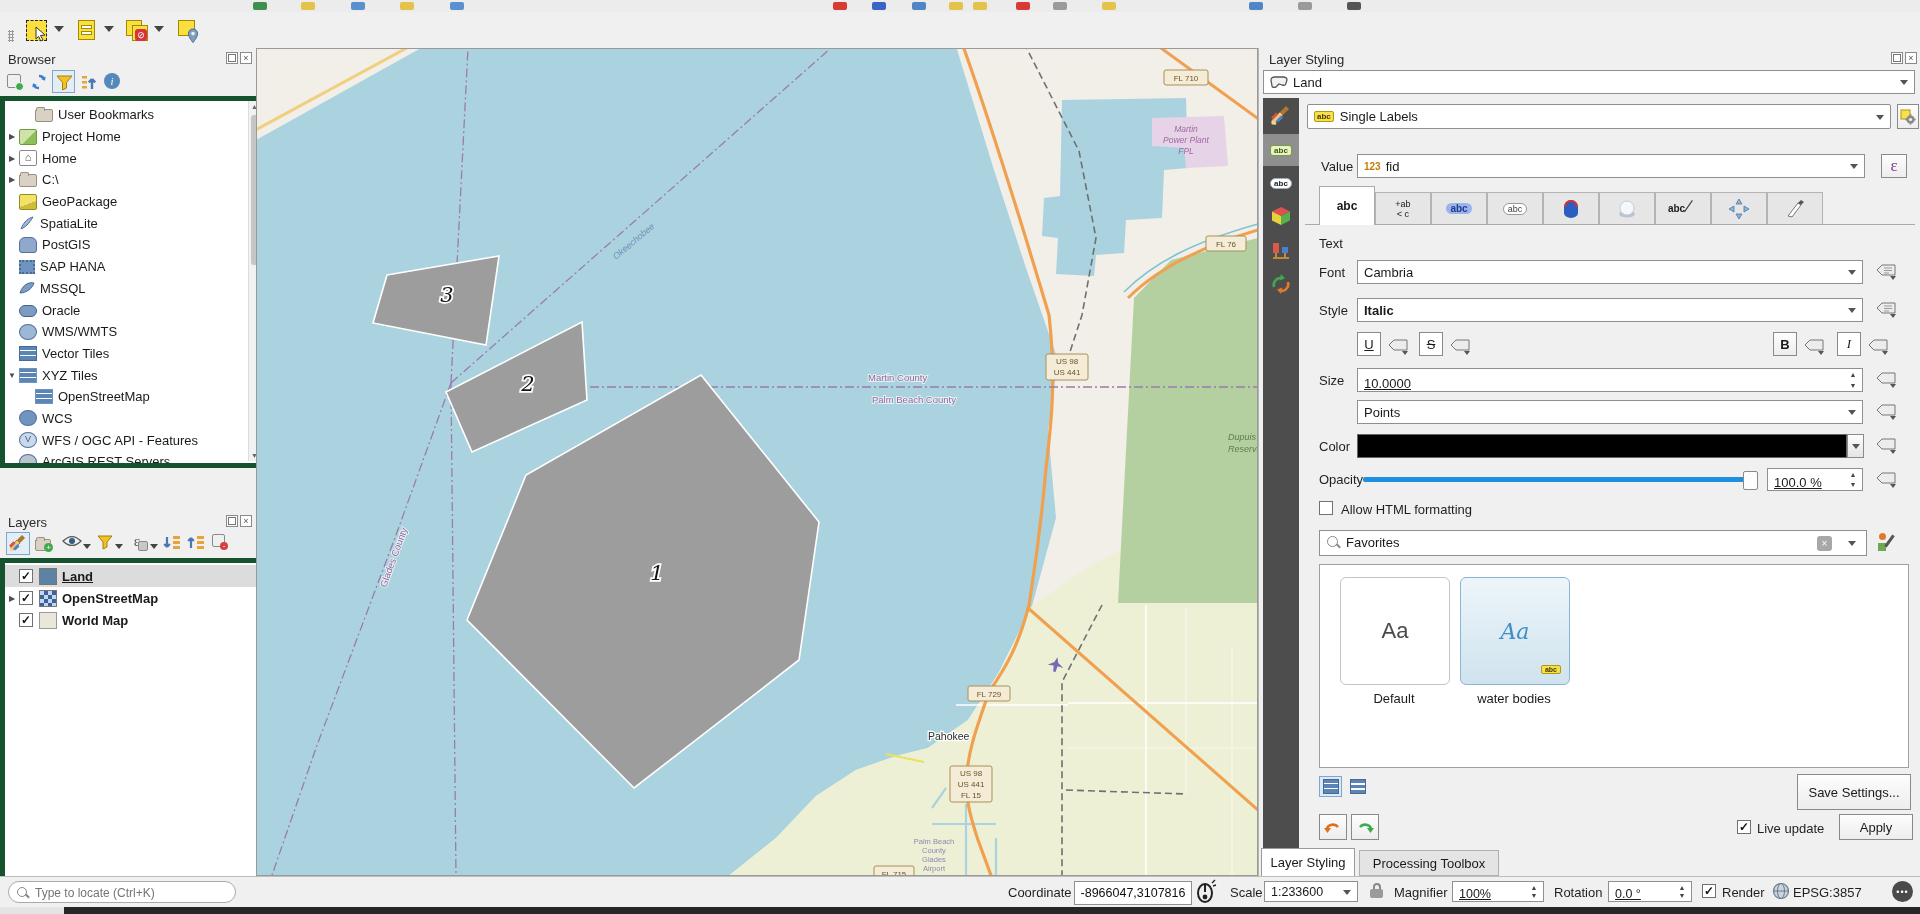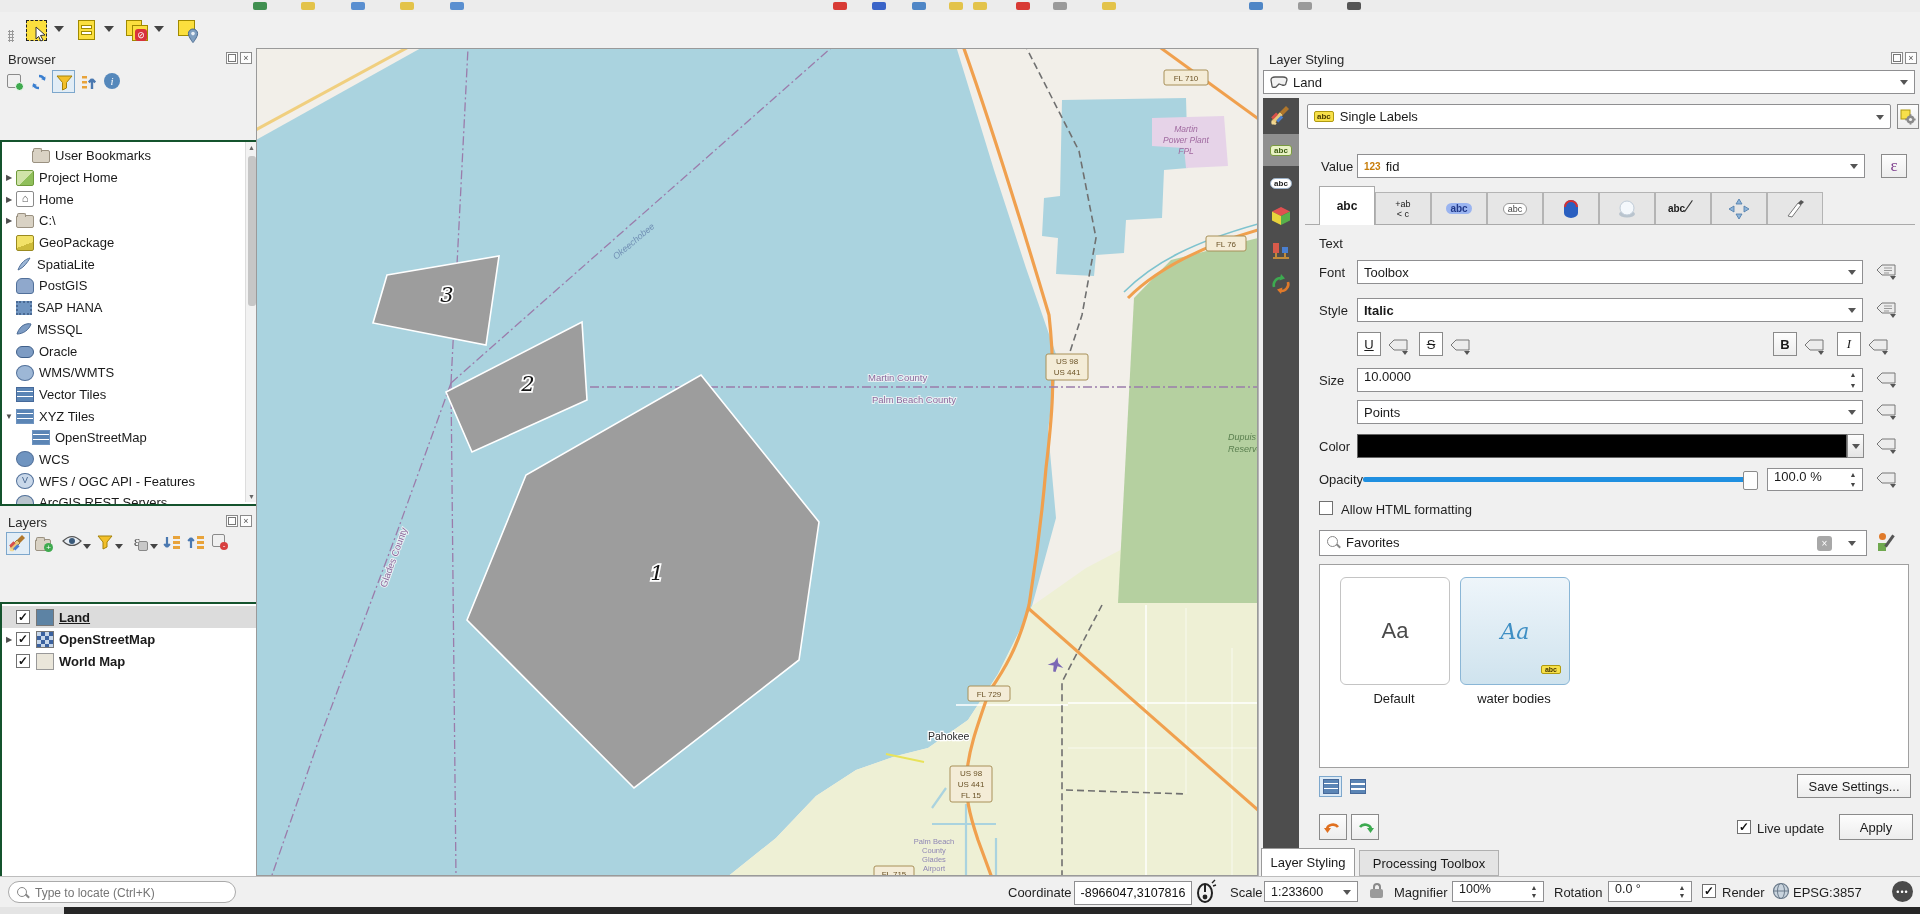--- a/index.html
+++ b/index.html
@@ -1,38 +1,38 @@
 <!DOCTYPE html>
 <html><head>
 <meta charset="utf-8">
 <style>
   html,body{margin:0;padding:0;background:#d0d0d0;}
   #app{position:relative;width:1920px;height:914px;background:#f0f0f0;font-family:"Liberation Sans",sans-serif;font-size:13px;color:#1a1a1a;overflow:hidden;}
   .abs{position:absolute;}
   .panel{position:absolute;background:#f0f0f0;}
   .ptitle{font-size:13px;color:#2b2b2b;}
   .winbtn{width:12px;height:12px;border:1px solid #8a8a8a;background:#fdfdfd;display:inline-flex;align-items:center;justify-content:center;font-size:9px;color:#555;box-sizing:border-box;}
-  .tree{position:absolute;background:#ffffff;border:2px solid #14532d;overflow:hidden;margin-top:44px;}
+  .tree{position:absolute;background:#ffffff;border:5px solid #14532d;overflow:hidden;}
   .brow{height:21.7px;display:flex;align-items:center;white-space:nowrap;}
   .brow .arr{width:14px;text-align:center;font-size:8px;color:#4d4d4d;flex:0 0 14px;}
   .brow .sp{flex:0 0 14px;}
   .tico{width:16px;height:14px;margin-right:5px;flex:0 0 16px;position:relative;display:inline-block;}
   .blbl{font-size:13px;}
   .fold{background:#d9d2c4;border:1px solid #9a9181;border-radius:2px;height:11px;margin-top:2px;}
   .fold::before{content:"";position:absolute;left:0;top:-3px;width:7px;height:3px;background:#d9d2c4;border:1px solid #9a9181;border-bottom:none;border-radius:2px 2px 0 0;}
   .gico{border-radius:50%;border:1px solid #51709a;background:#9db7d6;}
   .grid{background-image:repeating-linear-gradient(0deg,#5b85b5 0 4px,#fff 4px 5px),repeating-linear-gradient(90deg,#5b85b5 0 4px,rgba(255,255,255,0) 4px 5px);border:1px solid #46699a;width:14px;height:13px;}
   .combo{position:absolute;background:#fff;border:1px solid #8f8f91;box-sizing:border-box;display:flex;align-items:center;padding:0 22px 0 6px;font-size:13px;overflow:hidden;white-space:nowrap;}
   .combo .carr{position:absolute;right:6px;top:50%;margin-top:-2px;width:0;height:0;border-left:4px solid transparent;border-right:4px solid transparent;border-top:5px solid #555;}
   .fieldlbl{position:absolute;font-size:13px;color:#1f1f1f;}
   .btn{position:absolute;background:linear-gradient(#fdfdfd,#ededed);border:1px solid #8a8a8a;box-sizing:border-box;display:flex;align-items:center;justify-content:center;font-size:13px;color:#1a1a1a;}
   .ddbtn{position:absolute;width:28px;height:24px;display:flex;align-items:center;justify-content:center;}
   .ddbtn svg{display:block;}
   .chk{position:absolute;width:14px;height:14px;background:#fff;border:1px solid #707070;box-sizing:border-box;display:flex;align-items:center;justify-content:center;font-size:12px;font-weight:bold;color:#111;}
-  .spin{position:absolute;background:#fff;border:1px solid #8f8f91;box-sizing:border-box;display:flex;align-items:flex-start;padding:0 20px 0 6px;font-size:13px;}
+  .spin{position:absolute;background:#fff;border:1px solid #8f8f91;box-sizing:border-box;display:flex;align-items:flex-end;padding:0 20px 0 6px;font-size:13px;text-decoration:underline;}
   .spin .ud{position:absolute;right:2px;top:2px;bottom:2px;width:14px;display:flex;flex-direction:column;align-items:center;justify-content:space-between;font-size:7px;color:#444;}
   .ttab{position:absolute;box-sizing:border-box;display:flex;align-items:center;justify-content:center;}
   .shield{fill:#f4ecd7;stroke:#a89058;stroke-width:1;}
   .shtext{font-size:8px;fill:#6b5327;font-family:"Liberation Sans",sans-serif;text-anchor:middle;}
   .halo1{font-family:"DejaVu Serif",serif;font-style:italic;font-size:21px;fill:#141414;stroke:#ffffff;stroke-width:3.5;paint-order:stroke;text-anchor:middle;}
   .cnty{font-size:9.5px;fill:#8e6a9e;stroke:#e8f0f3;stroke-width:2;paint-order:stroke;font-family:"Liberation Sans",sans-serif;}
   .mlbl{font-family:"Liberation Sans",sans-serif;}
   input{font-family:"Liberation Sans",sans-serif;}
 </style>
 </head>
@@ -510,21 +510,21 @@
           </svg>
       </div>
       <div class="abs" style="left:0;top:38px;width:610px;height:1px;background:#aaa;"></div>
       <div class="abs" style="left:15px;top:38px;width:54px;height:1px;background:#fff;"></div>
     </div>
 
     <span class="fieldlbl" style="left:60px;top:188px;">Text</span>
 
     <span class="fieldlbl" style="left:60px;top:217px;">Font</span>
     <div class="combo" style="left:98px;top:212px;width:506px;height:24px;">
-        <span>Toolbox</span>
+        <span>Cambria</span>
         <span class="carr"></span>
       </div>
     <div class="ddbtn" style="left:614px;top:212px;">
         <svg width="22" height="18">
           <path d="M6,2 L19,2 L19,12 L6,12 L1,7 Z" fill="#ececec" stroke="#777"></path>
           <path d="M8,5 L16,5 M8,7.5 L16,7.5 M8,10 L13,10" stroke="#999" stroke-width="1"></path>
           <polygon points="14,13 20,13 17,17" fill="#555"></polygon>
         </svg>
       </div>
 
@@ -662,21 +662,21 @@
       <span class="abs" style="left:20px;top:126px;width:108px;text-align:center;font-size:13px;">Default</span>
       <span class="abs" style="left:140px;top:126px;width:108px;text-align:center;font-size:13px;">water bodies</span>
     </div>
 
     <div class="btn" style="left:60px;top:728px;width:23px;height:21px;background:#dceaf6;border-color:#7da7cc;">
       <span class="grid" style="display:inline-block;"></span>
     </div>
     <div class="btn" style="left:87px;top:728px;width:23px;height:21px;border:none;background:none;">
       <span style="display:inline-block;width:14px;height:13px;background-image:repeating-linear-gradient(0deg,#5b85b5 0 3px,#fff 3px 5px);border:1px solid #46699a;"></span>
     </div>
-    <div class="btn" style="left:538px;top:726px;width:114px;height:24px;">
+    <div class="btn" style="left:538px;top:726px;width:114px;height:36px;">
         <span>Save Settings...</span>
       </div>
 
     <div class="btn" style="left:60px;top:766px;width:28px;height:26px;">
       <svg width="20" height="16">
           <path d="M4,10 a6,5 0 0 1 11,-2" fill="none" stroke="#e07020" stroke-width="2.6"></path>
           <polygon points="1,9 8,9 4.5,14" fill="#e07020"></polygon>
         </svg>
     </div>
     <div class="btn" style="left:92px;top:766px;width:28px;height:26px;">

